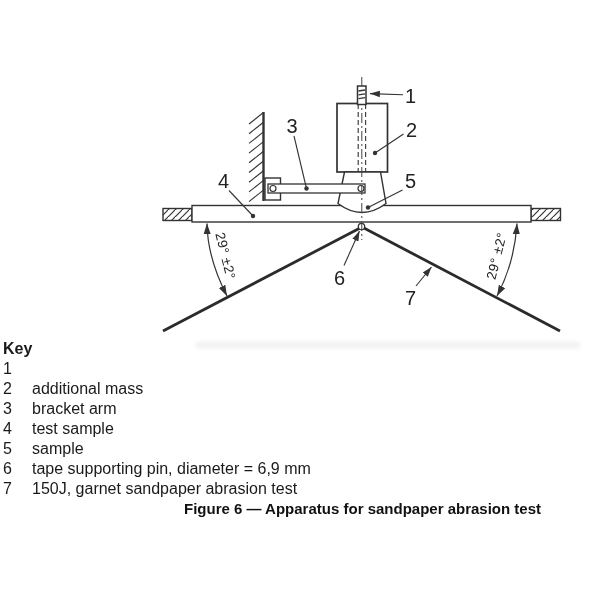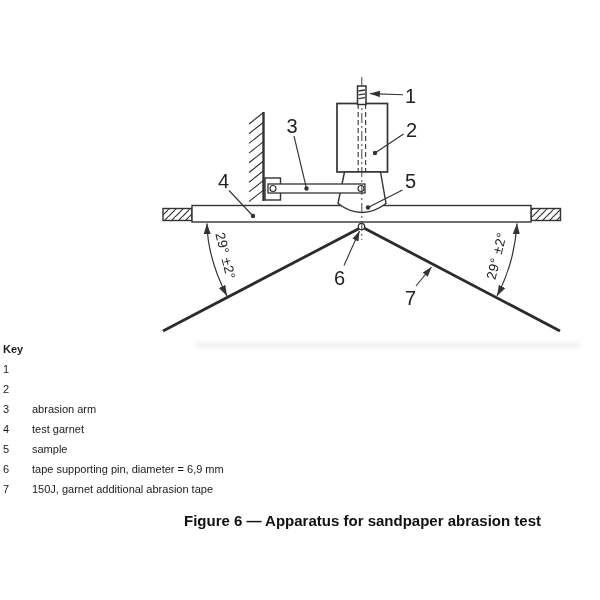--- a/index.html
+++ b/index.html
@@ -5,27 +5,27 @@
   html,body { margin:0; padding:0; background:#ffffff; }
   .page {
     position:relative; width:600px; height:600px; background:#ffffff;
     font-family:"Liberation Sans", sans-serif; color:#1a1a1a; overflow:hidden;
   }
   .diagram-svg { position:absolute; top:0; left:0; }
   .scan-artifact {
     position:absolute; left:195px; top:342px; width:385px; height:6px;
     background:#d9d9d9; opacity:.4; filter:blur(2px); border-radius:3px;
   }
-  .key-block { position:absolute; left:3px; top:339px; font-size:11px; line-height:20px; }
+  .key-block { position:absolute; left:3px; top:339px; font-size:16px; line-height:20px; }
   .key-heading { font-weight:bold; }
   .key-row { display:flex; }
   .key-num { width:29px; flex:0 0 29px; }
   .key-text { white-space:nowrap; }
   .figure-caption {
-    position:absolute; left:184px; top:512px; font-size:15px; font-weight:bold;
+    position:absolute; left:184px; top:500px; font-size:15px; font-weight:bold;
     white-space:nowrap; color:#111;
   }
   svg text { font-family:"Liberation Sans", sans-serif; fill:#222222; }
   .part-num { font-size:20px; }
   .angle-text { font-size:13.5px; letter-spacing:.5px; }
 </style>
 </head>
 <body>
 
 <div class="page">
@@ -128,38 +128,39 @@
 
   <div class="scan-artifact"></div>
 
   <div class="key-block">
     <div class="key-heading">Key</div>
     <div class="key-row">
       <span class="key-num">1</span>
     </div>
     <div class="key-row">
       <span class="key-num">2</span>
+      <span class="key-text">additional mass</span>
     </div>
     <div class="key-row">
       <span class="key-num">3</span>
-      <span class="key-text">abrasion arm</span>
+      <span class="key-text">bracket arm</span>
     </div>
     <div class="key-row">
       <span class="key-num">4</span>
-      <span class="key-text">test garnet</span>
+      <span class="key-text">test sample</span>
     </div>
     <div class="key-row">
       <span class="key-num">5</span>
       <span class="key-text">sample</span>
     </div>
     <div class="key-row">
       <span class="key-num">6</span>
       <span class="key-text">tape supporting pin, diameter = 6,9 mm</span>
     </div>
     <div class="key-row">
       <span class="key-num">7</span>
-      <span class="key-text">150J, garnet additional abrasion tape</span>
+      <span class="key-text">150J, garnet sandpaper abrasion test</span>
     </div>
   </div>
 
   <div class="figure-caption">Figure 6 — Apparatus for sandpaper abrasion test</div>
 
 </div>
 
 </body></html>

